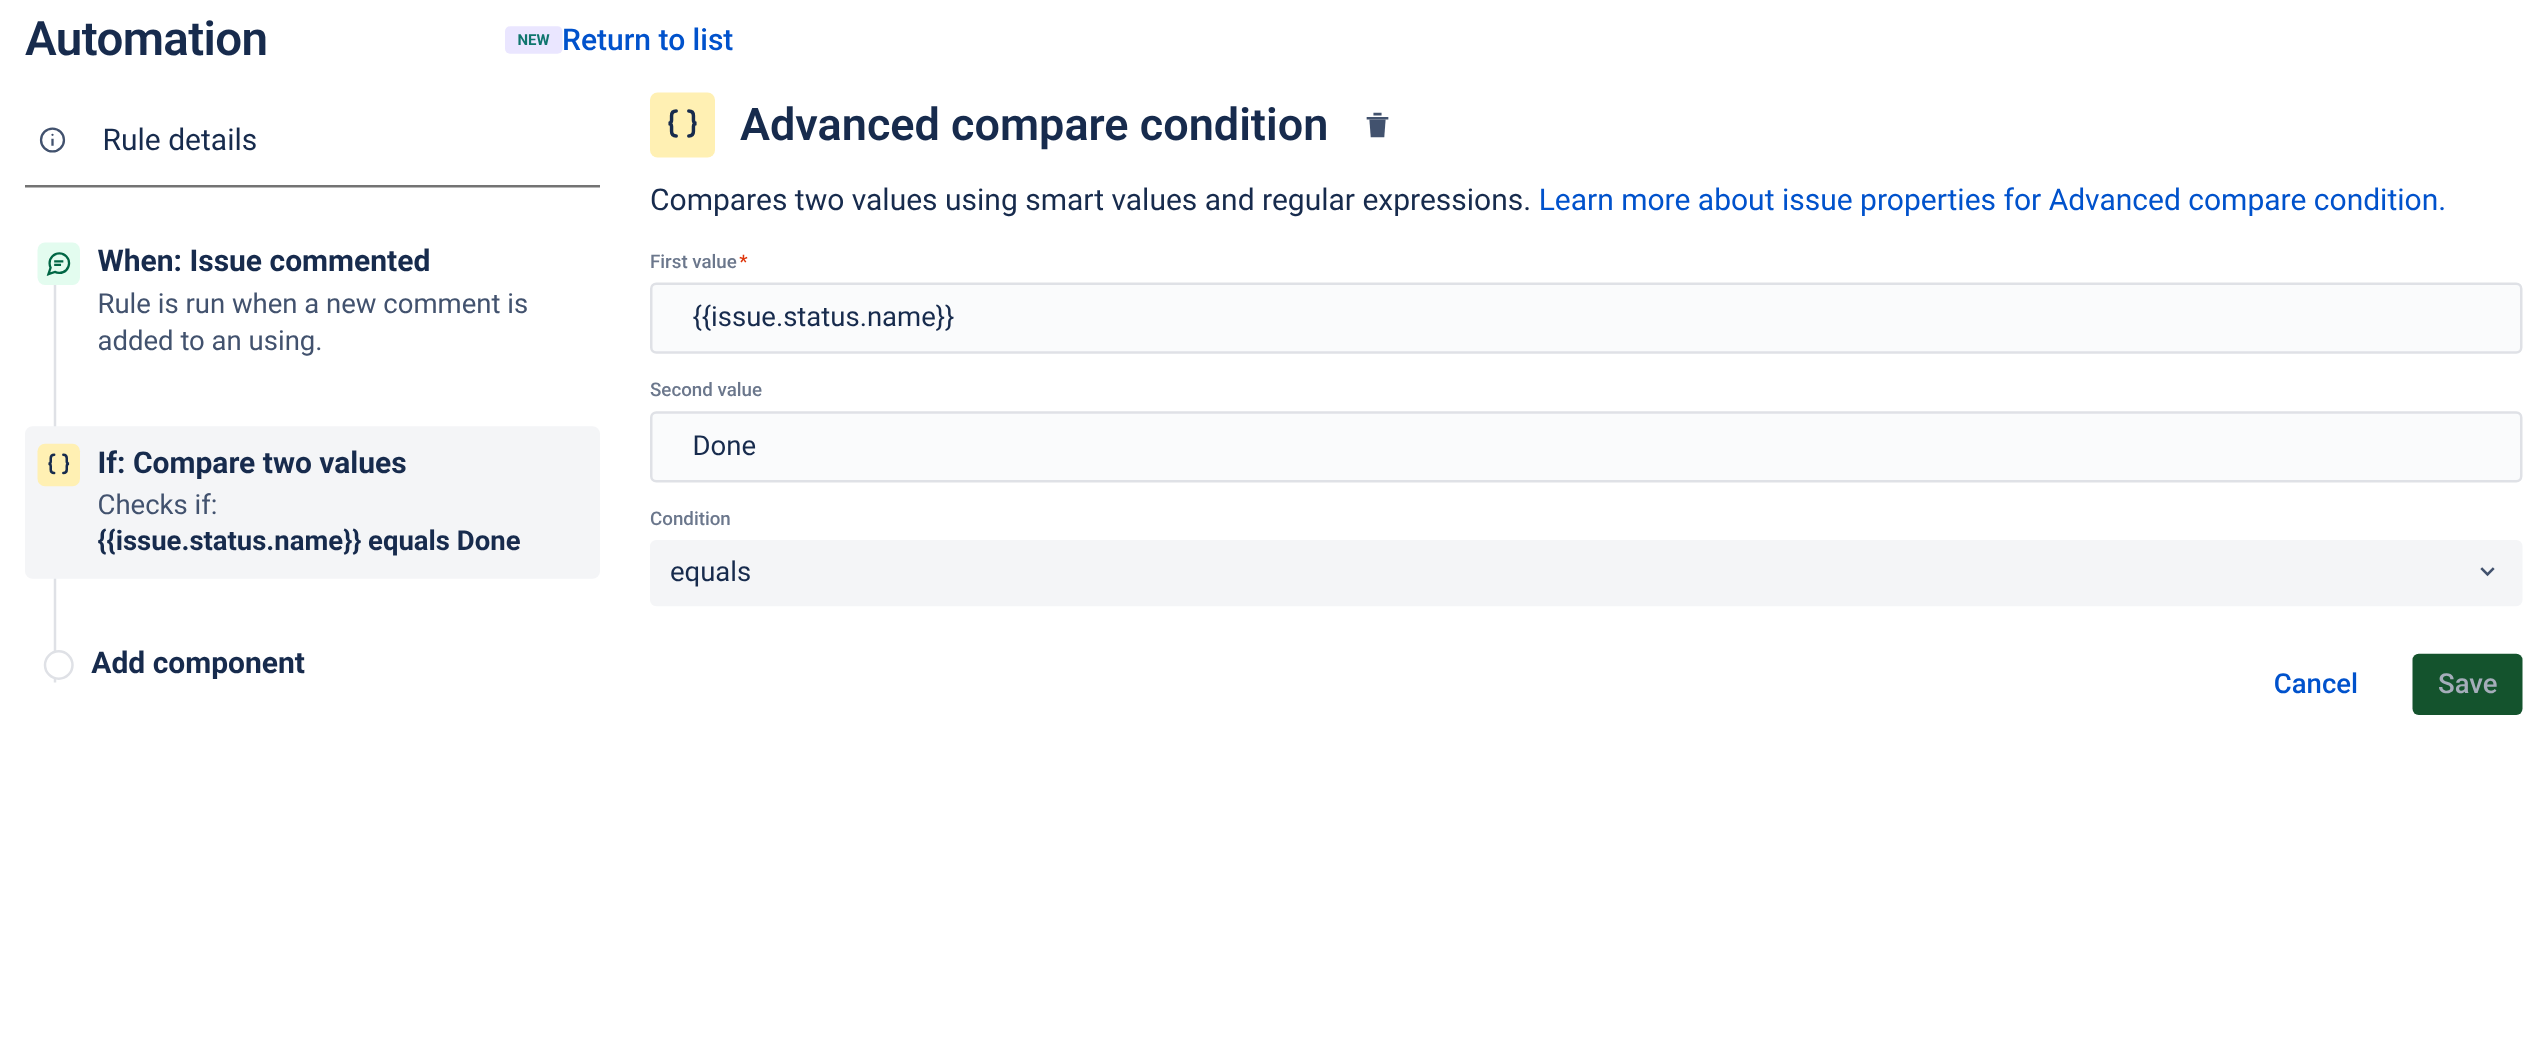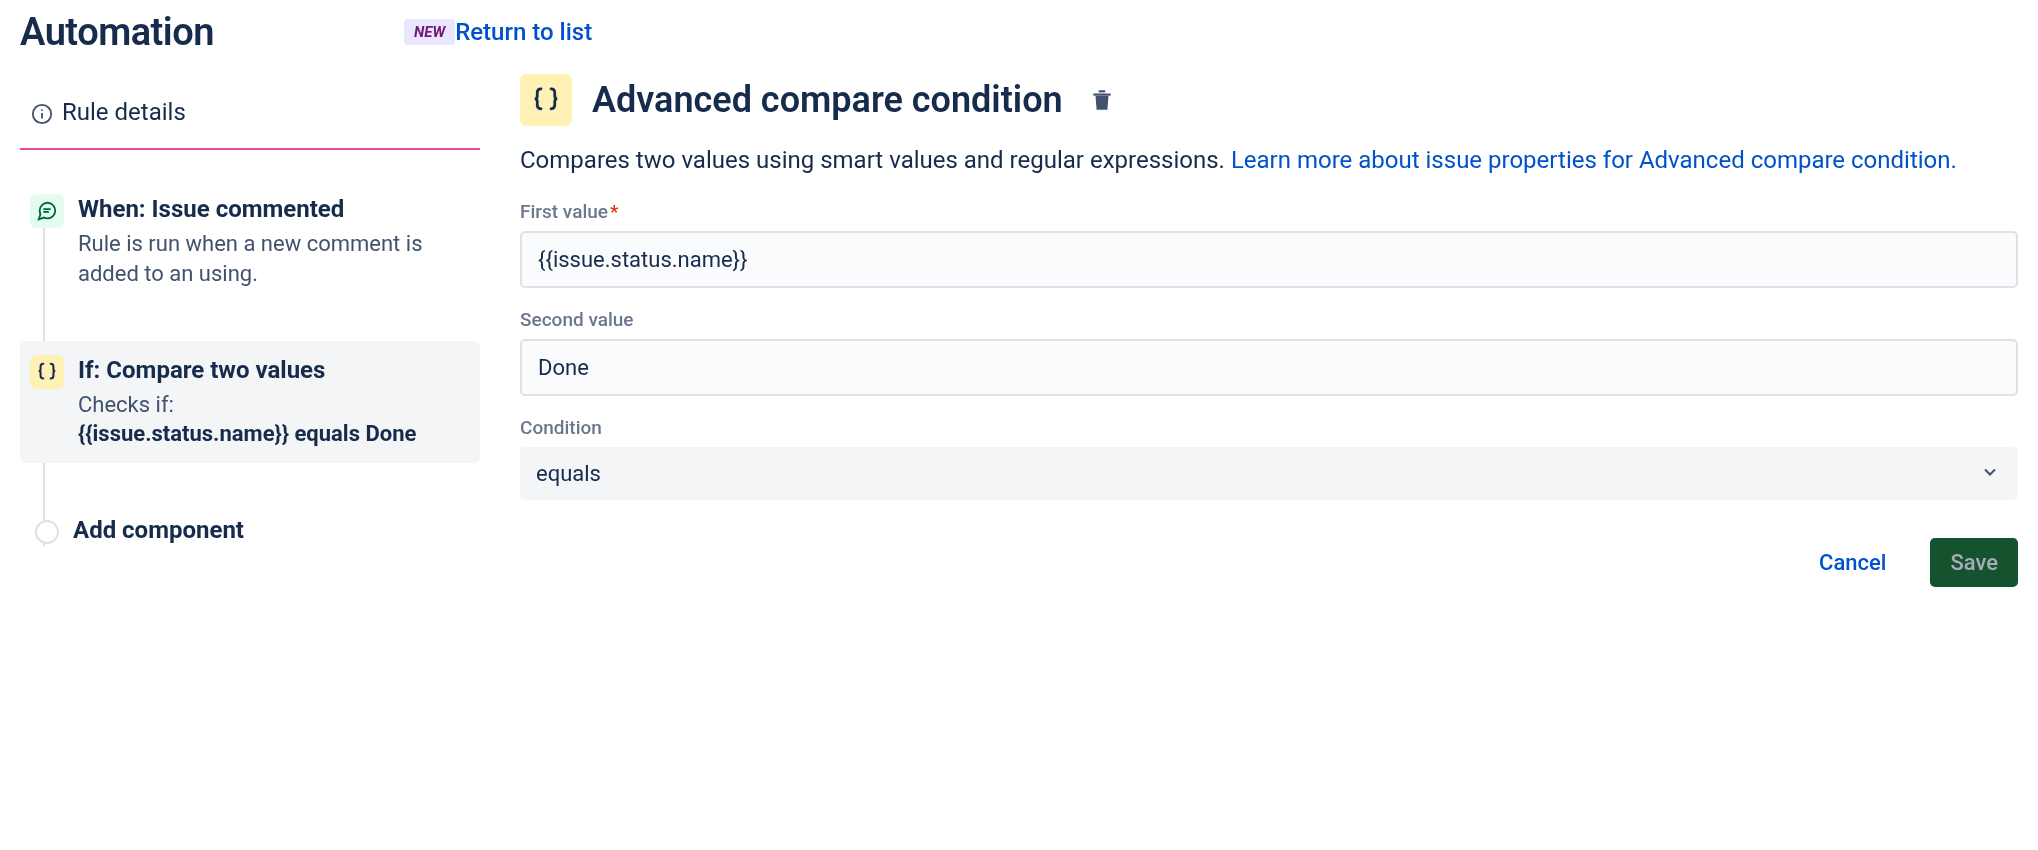--- a/index.html
+++ b/index.html
@@ -13,43 +13,42 @@
   }
   .header {
     display: flex;
     align-items: center;
     padding: 10px 0 20px 0;
   }
   .header-left { display: flex; align-items: center; gap: 20px; }
   .page-title { font-size: 38px; font-weight: 600; color: #172B4D; letter-spacing: -0.5px; }
   .badge-new {
     background: #EAE6FF;
-    color: #701a75;
-    font-size: 15px;
+    color: #0f766e;
+    font-size: 12px;
     font-weight: 700;
     padding: 4px 10px;
     border-radius: 4px;
     margin-left: 170px;
-    font-style: italic;
   }
   .return-link {
     color: #0052CC;
     font-size: 24px;
     font-weight: 500;
     text-decoration: none;
     cursor: pointer;
   }
   .layout { display: flex; }
   .sidebar { width: 460px; flex-shrink: 0; padding-top: 10px; }
   .rule-details {
     display: flex;
-    align-items: flex-end;
-    gap: 8px;
+    align-items: center;
+    gap: 28px;
     padding: 14px 10px 22px 10px;
-    border-bottom: 2px solid #ec4899;
+    border-bottom: 2px solid #737373;
     cursor: pointer;
   }
   .info-icon {
     width: 24px; height: 24px; flex-shrink: 0;
     display: flex; align-items: center; justify-content: center;
   }
   .rule-details-label { font-size: 24px; color: #172B4D; font-weight: 400; }
 
   .timeline { position: relative; padding-left: 0; margin-top: 30px; }
   .timeline-line {
@@ -108,26 +107,26 @@
   }
   .main-title { font-size: 36px; font-weight: 600; color: #172B4D; flex-shrink: 0; }
   .trash-btn {
     background: none; border: none; cursor: pointer;
     padding: 6px; display: flex; align-items: center;
   }
   .main-desc { font-size: 24px; color: #172B4D; line-height: 1.5; margin-bottom: 22px; }
   .main-desc a { color: #0052CC; text-decoration: none; cursor: pointer; }
 
   .field { margin-bottom: 20px; }
-  .field-label { font-size: 19px; color: #6B778C; font-weight: 500; margin-bottom: 8px; display: block; }
+  .field-label { font-size: 15px; color: #6B778C; font-weight: 500; margin-bottom: 8px; display: block; }
   .required { color: #DE350B; margin-left: 2px; }
   .input {
     width: 100%;
     font-size: 22px;
-    padding: 14px 16px;
+    padding: 14px 32px;
     border: 2px solid #DFE1E6;
     border-radius: 5px;
     background: #FAFBFC;
     color: #172B4D;
     font-family: inherit;
   }
   .select-wrap { position: relative; }
   .select {
     width: 100%;
     font-size: 22px;

